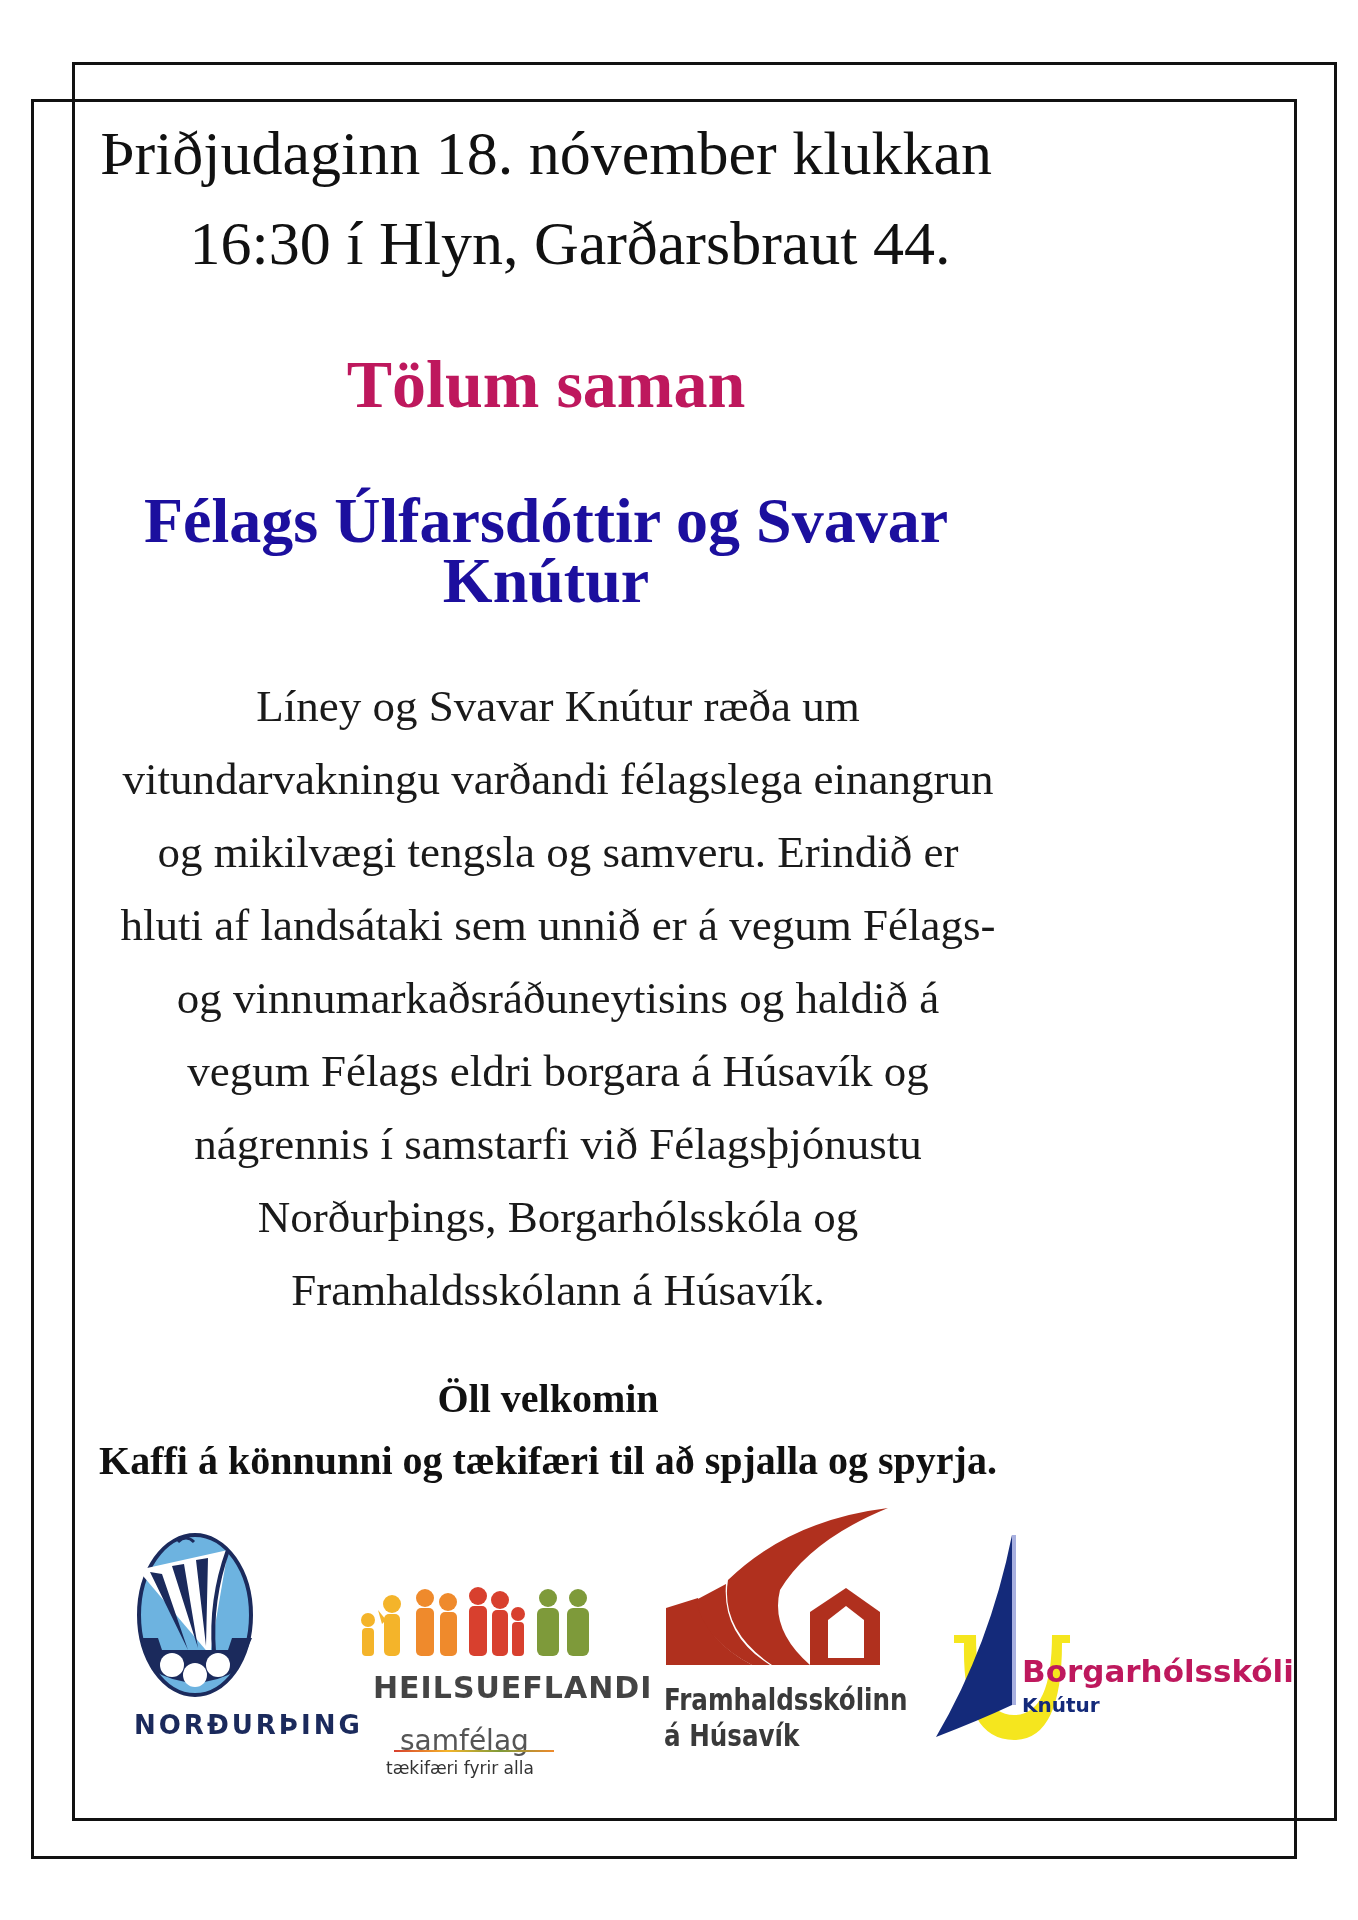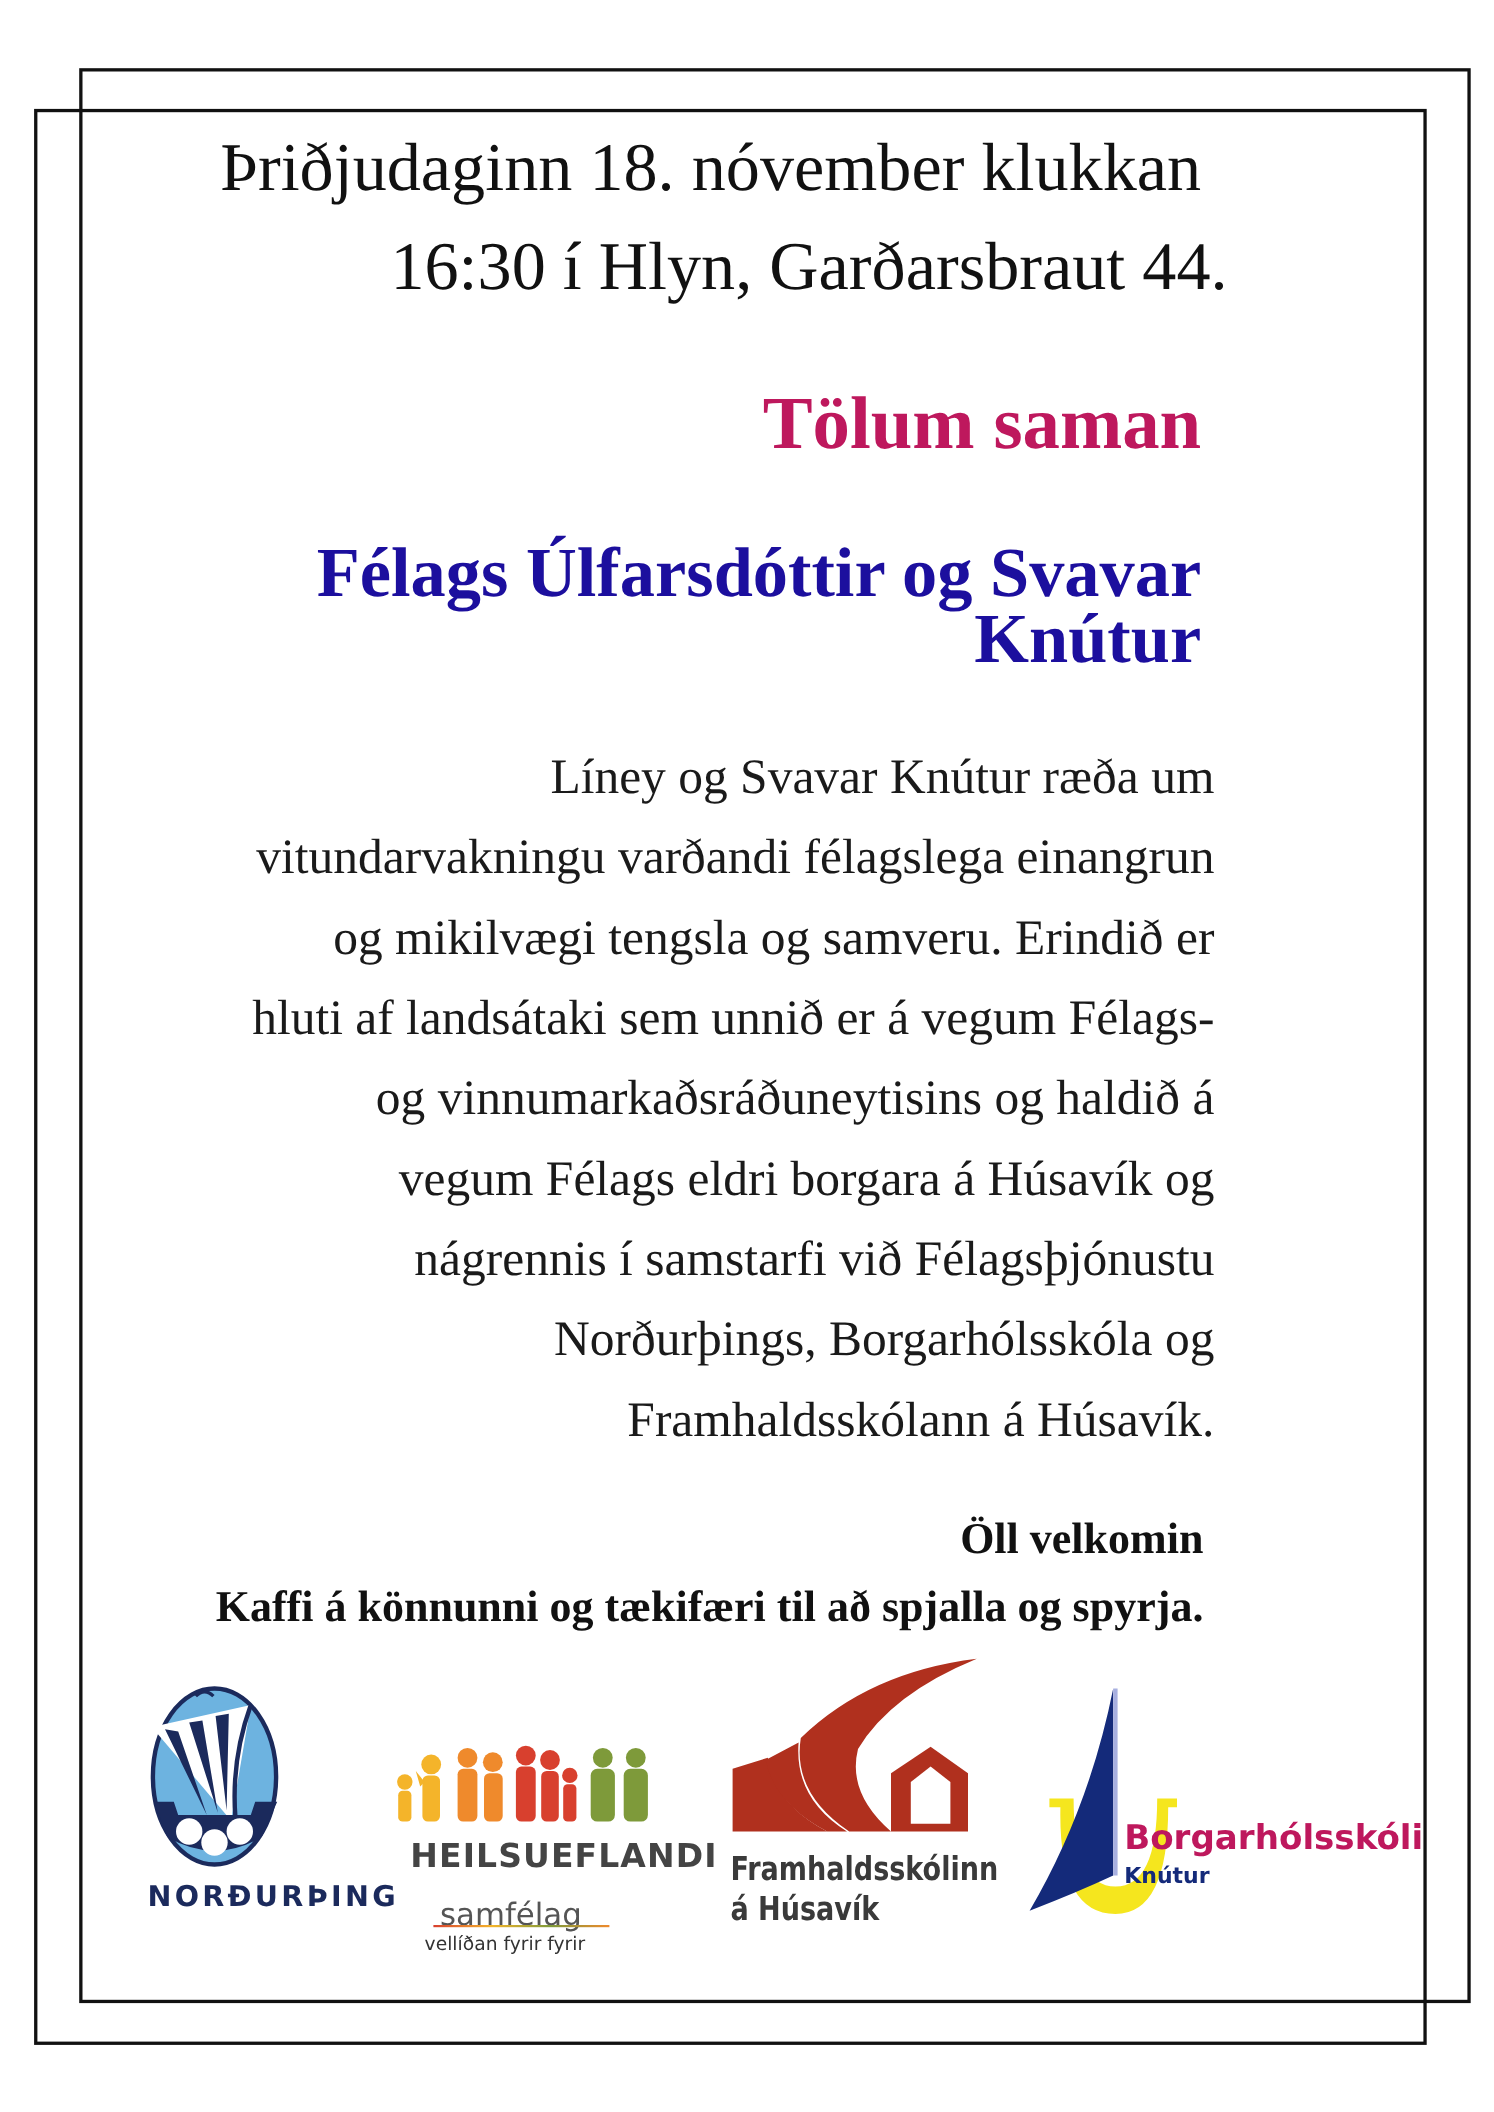--- a/index.html
+++ b/index.html
@@ -1,20 +1,20 @@
 <!DOCTYPE html>
 <html><head>
 <meta charset="utf-8">
 <style>
   html, body { margin:0; padding:0; background:#ffffff; }
   body { width:1358px; height:1920px; position:relative; overflow:hidden; font-family:"DejaVu Serif", serif; color:#111; }
   .frame { position:absolute; border:3px solid #111; box-sizing:border-box; }
   #frame-a { left:72px; top:62px; width:1265px; height:1759px; }
   #frame-b { left:31px; top:99px; width:1266px; height:1760px; }
-  .line { position:absolute; left:0; width:1092px; text-align:right; white-space:nowrap; }
+  .line { position:absolute; left:0; width:1092px; text-align:center; white-space:nowrap; }
   .serif { font-family:"Liberation Serif", "DejaVu Serif", serif; }
   .date { font-size:62px; font-weight:400; letter-spacing:0px; color:#111; }
   .title { font-size:68px; font-weight:700; color:#be185d; }
   .speakers { font-size:64px; font-weight:700; color:#1c0f9e; line-height:62px; }
   .body-text { font-size:45px; color:#1a1a1a; }
   .closing { font-size:40px; font-weight:700; color:#111; }
   .logo { position:absolute; }
   .logo-text { position:absolute; white-space:nowrap; font-family:"DejaVu Sans", sans-serif; }
 </style>
 </head>
@@ -87,21 +87,21 @@
     <g fill="#7e9a3a">
         <circle cx="218" cy="18" r="9"></circle>
         <rect x="207" y="28" width="22" height="48" rx="6"></rect>
         <circle cx="248" cy="18" r="9"></circle>
         <rect x="237" y="28" width="22" height="48" rx="6"></rect>
       </g>
   </svg>
   <div class="logo-text" style="left:6px;top:90px;font-size:30px;font-weight:700;color:#444;letter-spacing:1px;margin-left:37px;">HEILSUEFLANDI</div>
   <div class="logo-text" style="left:70px;top:124px;font-size:28px;color:#555;margin-top:20px;">samfélag</div>
   <div style="position:absolute;left:64px;top:170px;width:160px;height:2px;background:linear-gradient(90deg,#d8402e,#f4b42a,#7e9a3a,#ef8a2c);"></div>
-  <div class="logo-text" style="left:56px;top:178px;font-size:17px;color:#333;">vellíðan fyrir fyrir</div>
+  <div class="logo-text" style="left:56px;top:178px;font-size:17px;color:#333;">tækifæri fyrir alla</div>
 </div>
 
 <div class="logo" style="left:660px;top:1500px;width:260px;height:270px;">
   <svg width="240" height="175" viewBox="0 0 240 175" style="position:absolute;left:0;top:0;">
     <path d="M6 108 L38 98 Q44 140 92 165 L6 165 Z" fill="#b0301e"></path>
     <path d="M36 100 L66 84 Q62 135 110 165 L92 165 Q44 140 36 100 Z" fill="#b0301e"></path>
     <path d="M68 80 Q130 20 228 8 Q150 40 120 90 Q110 130 150 165 L112 165 Q60 130 68 80 Z" fill="#b0301e"></path>
     <path d="M150 165 L150 112 L186 88 L220 112 L220 165 Z" fill="#b0301e"></path>
     <path d="M168 158 L168 120 L186 106 L204 120 L204 158 Z" fill="#ffffff"></path>
   </svg>

